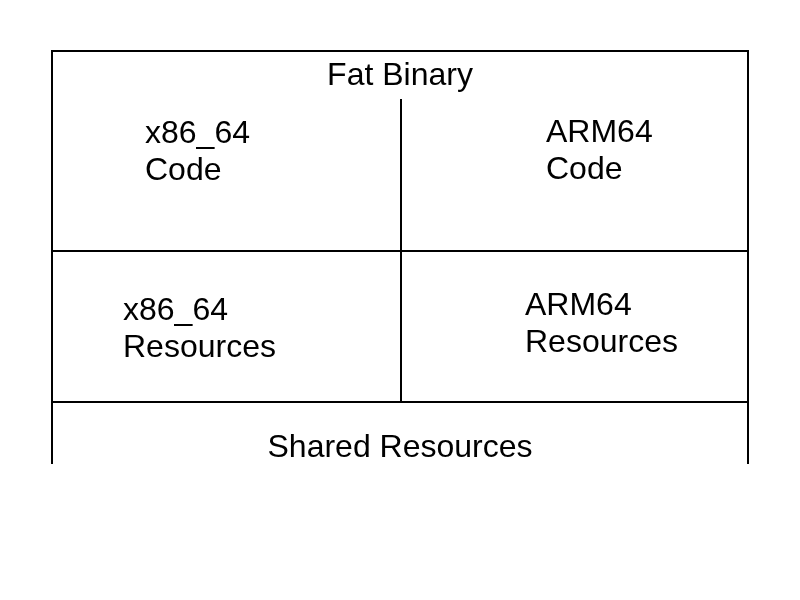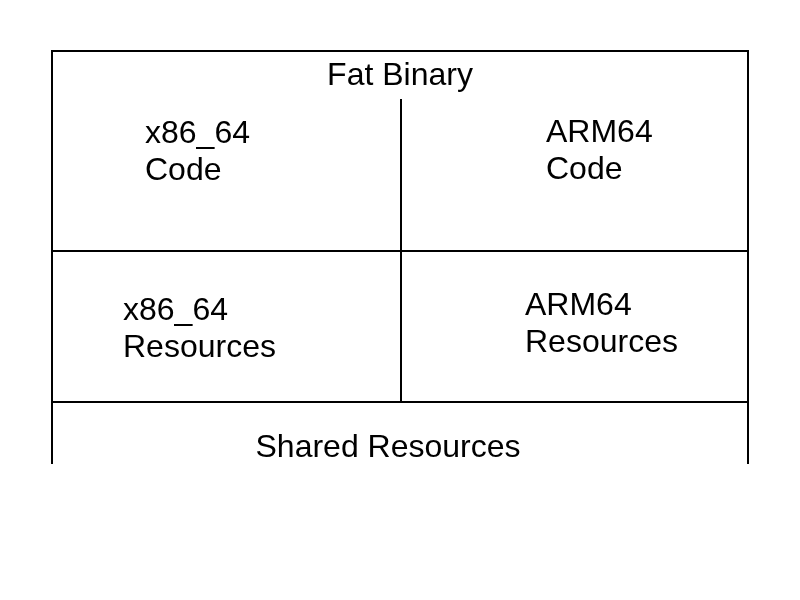--- a/index.html
+++ b/index.html
@@ -51,21 +51,21 @@
     position: absolute;
     font-size: 32px;
     line-height: 37px;
     white-space: nowrap;
   }
   .title-label  { left: 51px;  top: 56px;  width: 698px; text-align: center; }
   .x86-code     { left: 145px; top: 114px; }
   .arm-code     { left: 546px; top: 113px; }
   .x86-res      { left: 123px; top: 291px; }
   .arm-res      { left: 525px; top: 286px; }
-  .shared-label { left: 39px;  top: 428px; width: 698px; text-align: center; }
+  .shared-label { left: 51px;  top: 428px; width: 698px; text-align: center; }
 </style>
 </head>
 <body>
 
 <div class="stage">
 
   <div class="outer-box"></div>
   <div class="vline"></div>
   <div class="hline hline-1"></div>
   <div class="hline hline-2"></div>

